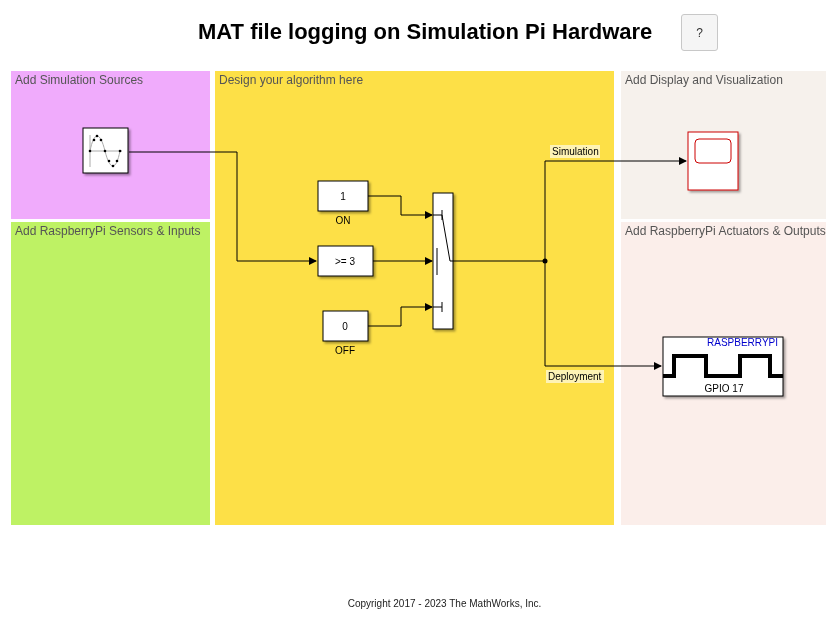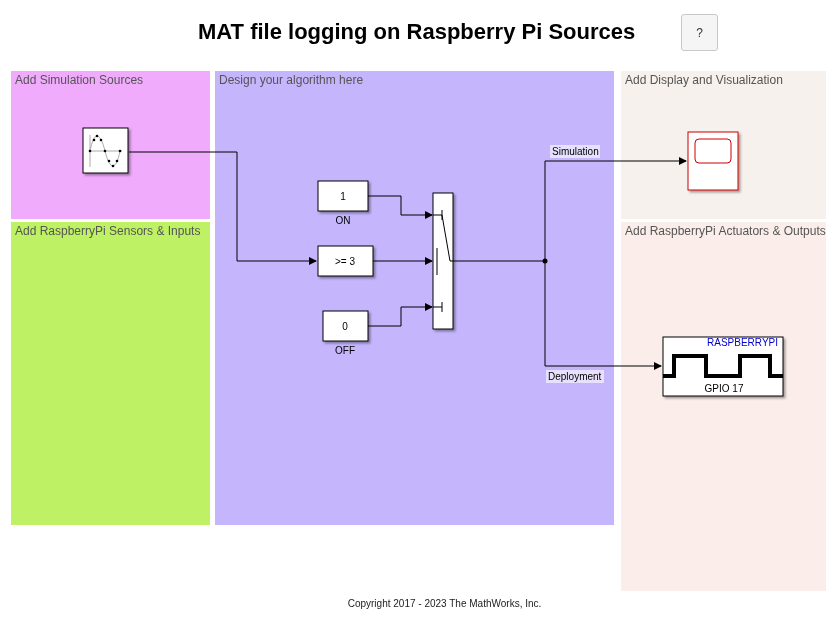--- a/index.html
+++ b/index.html
@@ -3,31 +3,31 @@
 <meta charset="utf-8">
 <style>
   html,body{margin:0;padding:0;}
   body{width:837px;height:622px;background:#ffffff;position:relative;overflow:hidden;font-family:"Liberation Sans",sans-serif;}
   .title{position:absolute;left:198px;top:19px;font-size:22px;font-weight:bold;color:#000;white-space:nowrap;}
   .help-btn{position:absolute;left:681px;top:14px;width:37px;height:37px;border:1px solid #c8c8c8;border-radius:3px;background:#f5f5f5;font-size:12px;color:#333;display:flex;align-items:center;justify-content:center;box-sizing:border-box;cursor:pointer;}
   .panel{position:absolute;box-sizing:border-box;}
   .panel .ptitle{position:absolute;left:4px;top:2px;font-size:12px;color:#555;white-space:nowrap;}
   #p-sources{left:11px;top:71px;width:199px;height:148px;background:#f0abfc;}
   #p-sensors{left:11px;top:222px;width:199px;height:303px;background:#bef264;}
-  #p-algo{left:215px;top:71px;width:399px;height:454px;background:#c4b5fd;}
+  #p-algo{left:215px;top:71px;width:399px;height:454px;background:#fde047;}
   #p-display{left:621px;top:71px;width:205px;height:148px;background:#f6f1ec;}
-  #p-actuators{left:621px;top:222px;width:205px;height:369px;background:#fbeeea;}
+  #p-actuators{left:621px;top:222px;width:205px;height:303px;background:#fbeeea;}
   .footer{position:absolute;left:0;width:837px;top:598px;text-align:center;font-size:10px;color:#222;margin-left:26px;}
   svg.diagram{position:absolute;left:0;top:0;}
   .lbl{font-family:"Liberation Sans",sans-serif;font-size:10px;fill:#000;}
 </style>
 </head>
 <body>
 
-<div class="title">MAT file logging on Raspberry Pi Sources</div>
+<div class="title">MAT file logging on Simulation Pi Hardware</div>
 <div class="help-btn">?</div>
 
 <div class="panel" id="p-sources">
   <div class="ptitle">Add Simulation Sources</div>
 </div>
 <div class="panel" id="p-sensors">
   <div class="ptitle">Add RaspberryPi Sensors &amp; Inputs</div>
 </div>
 <div class="panel" id="p-algo">
   <div class="ptitle">Design your algorithm here</div>

